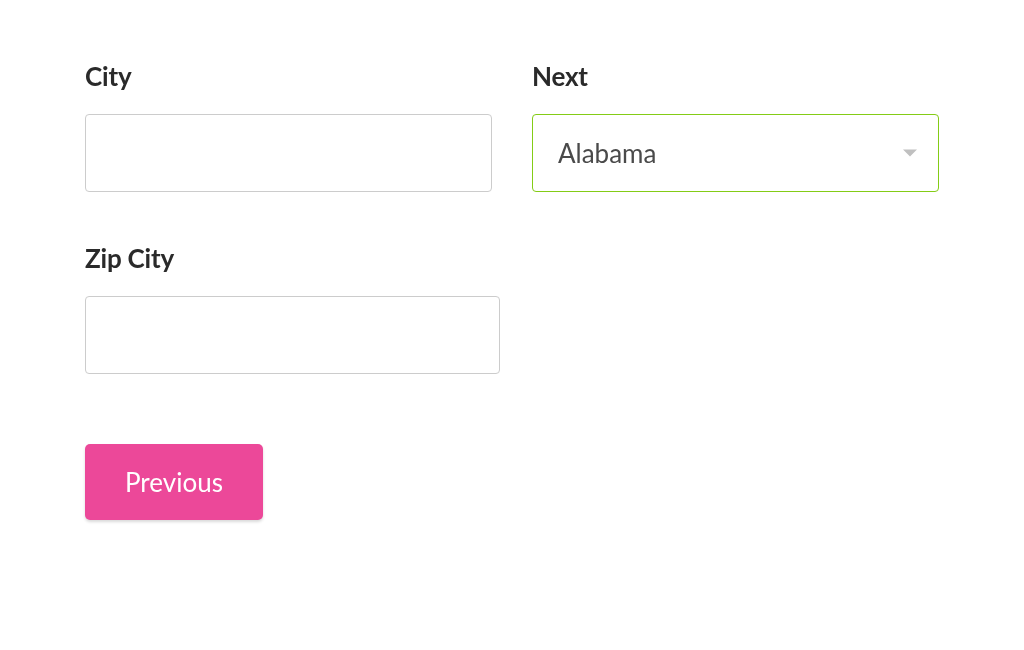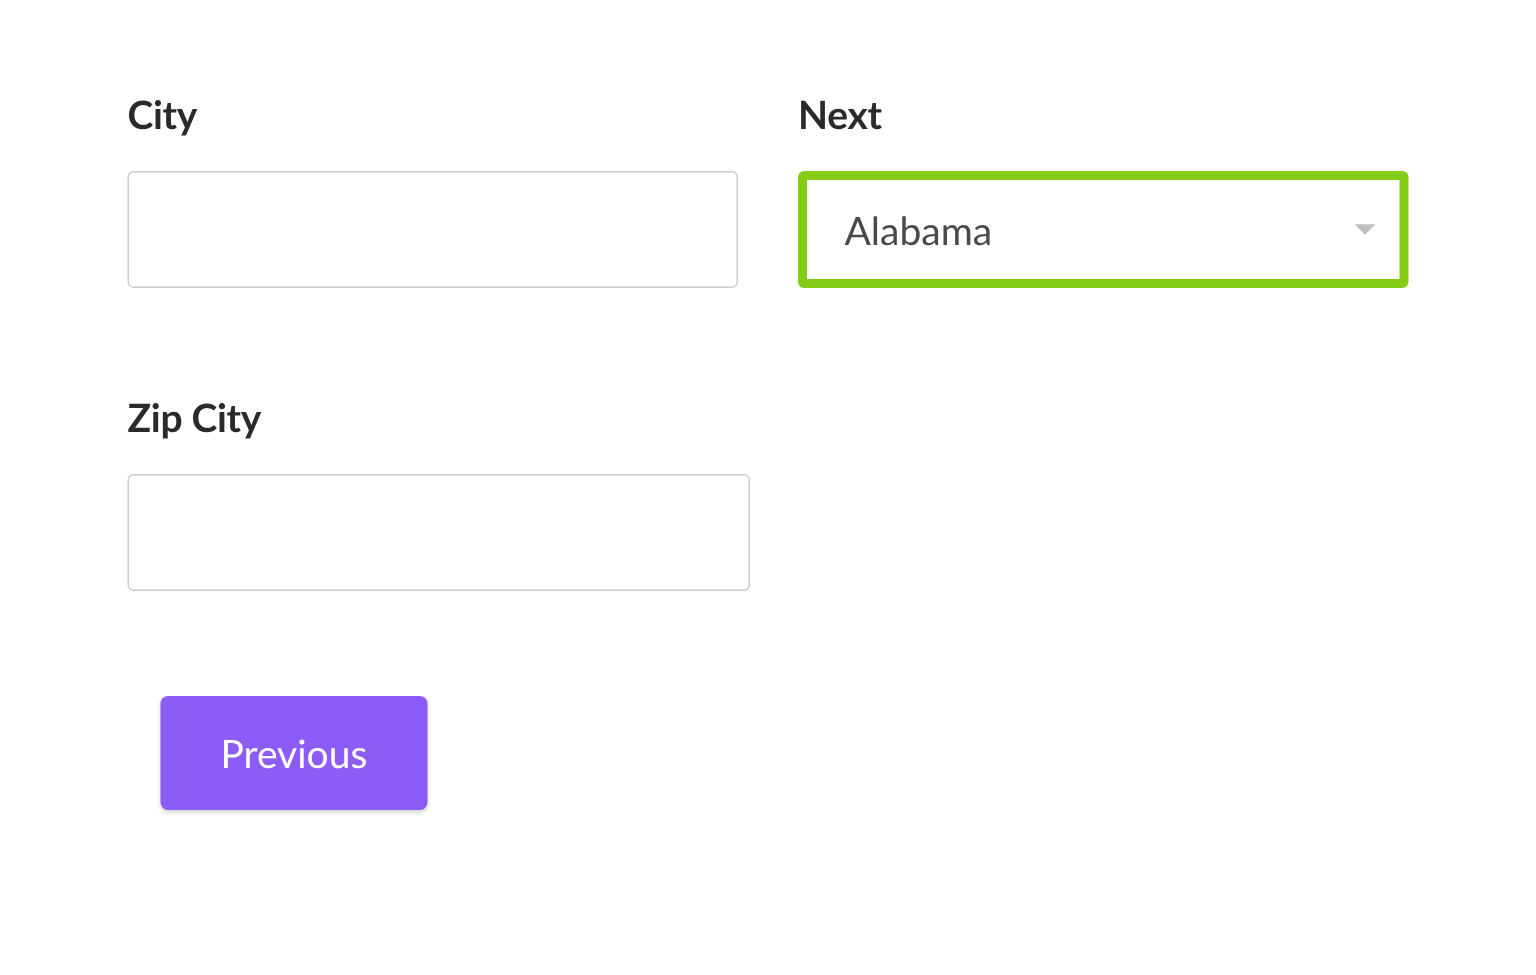--- a/index.html
+++ b/index.html
@@ -10,21 +10,21 @@
     body {
       font-family: 'Lato', 'Segoe UI', -apple-system, sans-serif;
       background: #ffffff;
       width: 1024px;
       height: 650px;
       padding: 60px 85px;
     }
     .form-row {
       display: flex;
       gap: 40px;
-      margin-bottom: 70px;
+      margin-bottom: 50px;
     }
     .form-group {
       flex: 1;
       max-width: 415px;
     }
     .form-label {
       display: block;
       font-size: 26px;
       font-weight: 700;
       color: #2a2a2a;
@@ -42,21 +42,21 @@
       color: #555;
       outline: none;
     }
     .select-wrapper {
       position: relative;
       width: 100%;
     }
     .select-input {
       width: 100%;
       height: 78px;
-      border: 6px solid #84cc16;
+      border: 1px solid #84cc16;
       border-radius: 4px;
       font-size: 26px;
       padding: 0 50px 0 25px;
       background: #ffffff;
       color: #4a4a4a;
       cursor: pointer;
       display: flex;
       align-items: center;
     }
     .chevron-icon {
@@ -70,32 +70,31 @@
       border-right: 7px solid transparent;
       border-top: 7px solid #c0c0c0;
       pointer-events: none;
     }
     .button-row {
       display: flex;
       gap: 25px;
       margin-top: 70px;
     }
     .btn {
-      background: #8b5cf6;
+      background: #ec4899;
       color: #ffffff;
       border: none;
       border-radius: 5px;
       font-size: 26px;
       font-weight: 400;
       padding: 22px 40px;
       cursor: pointer;
       font-family: inherit;
       box-shadow: 0 2px 3px rgba(0,0,0,0.15);
       min-width: 160px;
-      margin-left: 22px;
     }
   </style>
 </head>
 <body>
 
 <div class="form-row">
   <div class="form-group">
     <label class="form-label">City</label>
     <input type="text" class="text-input" value="" style="">
   </div>

